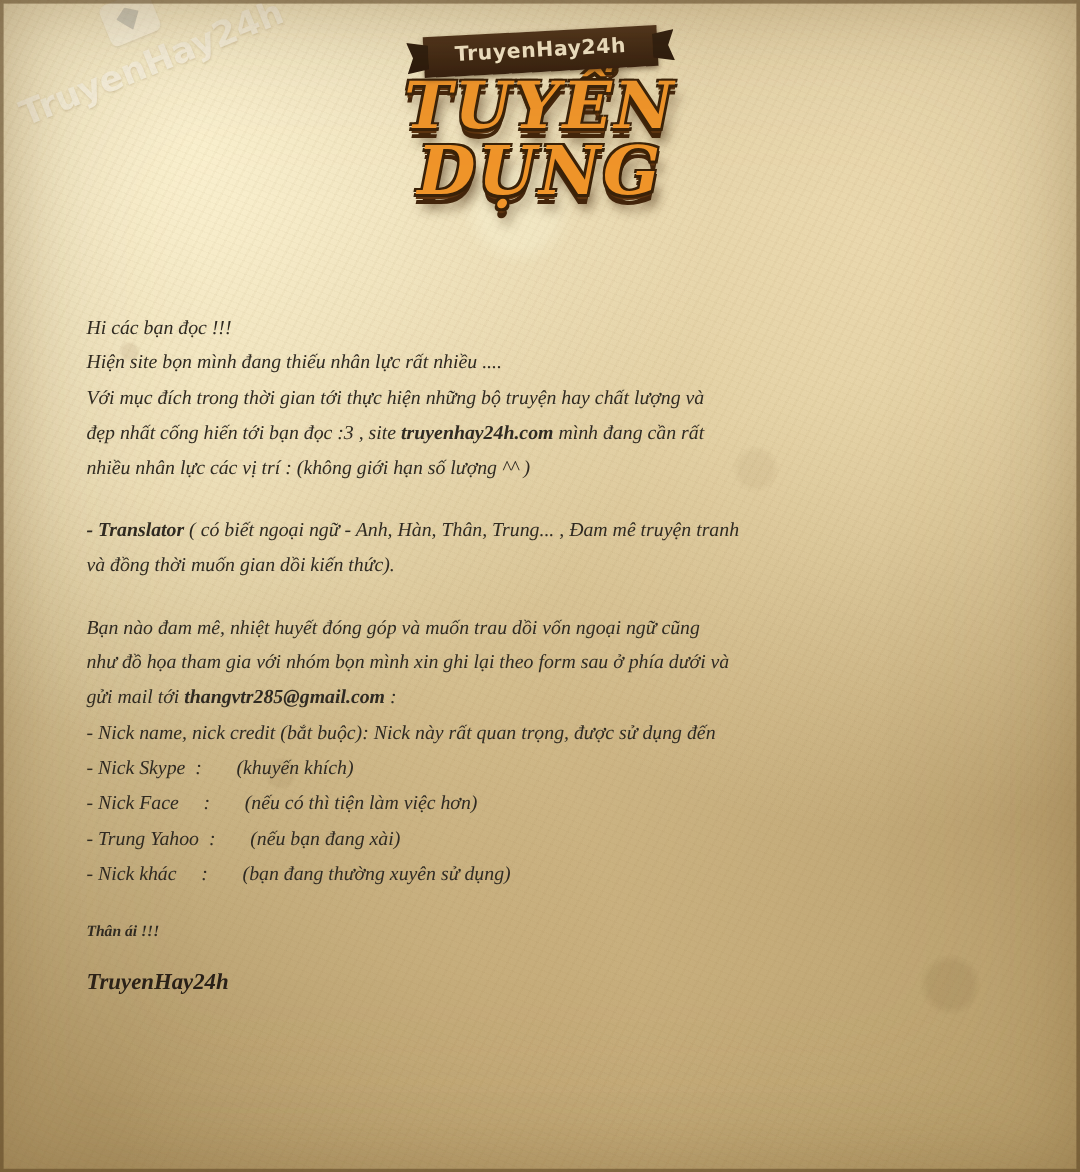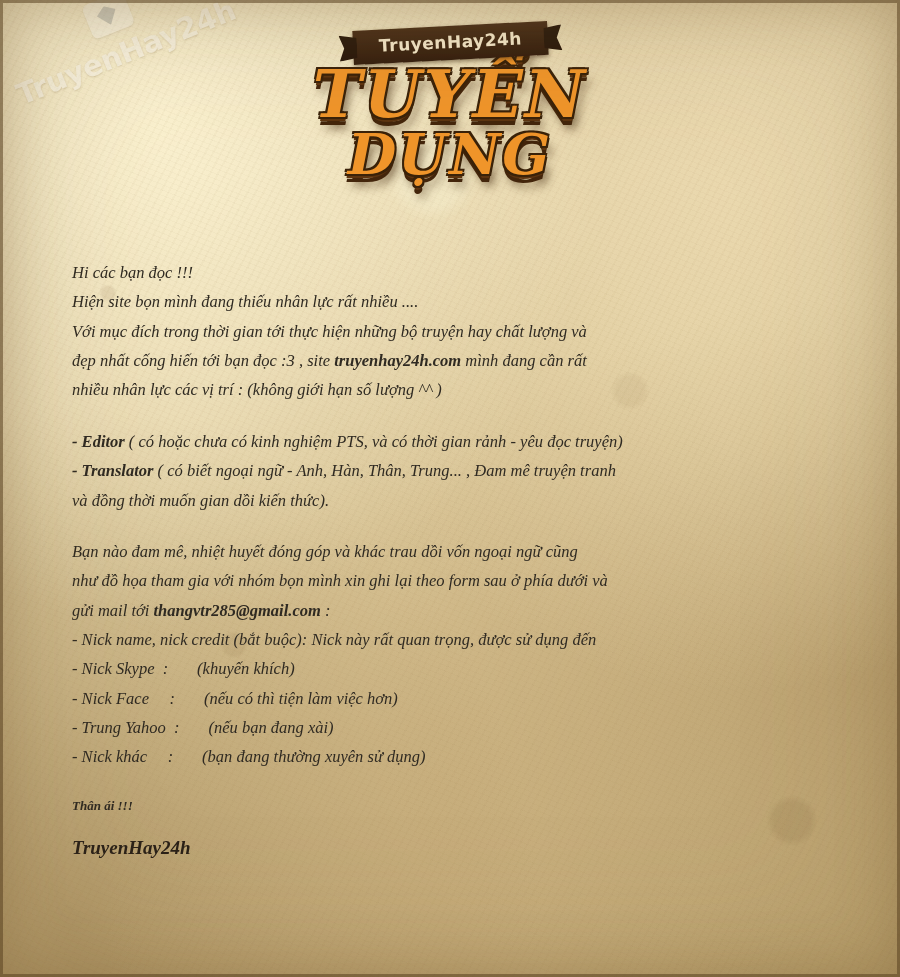--- a/index.html
+++ b/index.html
@@ -142,21 +142,21 @@
     letter-spacing: 2px;
     text-shadow:
       -2px -2px 0 #3a2209,
        2px -2px 0 #3a2209,
       -2px  2px 0 #3a2209,
        2px  2px 0 #3a2209,
        0 4px 0 #5d3410,
        0 8px 0 #43250b,
        4px 12px 10px rgba(60,35,10,0.55);
   }
-  .big-title .line1 { display: block; font-size: 66px; }
+  .big-title .line1 { display: block; font-size: 54px; }
   .big-title .line2 { display: block; font-size: 56px; margin-top: 4px; }
 
   
   .content {
     position: absolute;
     left: 72px;
     top: 258px;
     right: 70px;
     color: #2f2a22;
     font-family: Liberation Serif, serif;
@@ -202,30 +202,27 @@
     <p>Hiện site bọn mình đang thiếu nhân lực rất nhiều ....</p>
     <p>Với mục đích trong thời gian tới thực hiện những bộ truyện hay chất lượng và</p>
     <p>
       <span>đẹp nhất cống hiến tới bạn đọc :3 , site </span><span class="b">truyenhay24h.com</span><span> mình đang cần rất</span>
     </p>
     <p>nhiều nhân lực các vị trí : (không giới hạn số lượng ^^ )</p>
 
     <div class="gap"></div>
 
     <p>
-      <span class="b">- Editor</span><span> ( có hoặc chưa có kinh nghiệm PTS, và có thời gian rảnh - yêu đọc truyện)</span>
-    </p>
-    <p>
       <span class="b">- Translator</span><span> ( có biết ngoại ngữ - Anh, Hàn, Thân, Trung... , Đam mê truyện tranh</span>
     </p>
     <p>và đồng thời muốn gian dồi kiến thức).</p>
 
     <div class="gap"></div>
 
-    <p>Bạn nào đam mê, nhiệt huyết đóng góp và khác trau dồi vốn ngoại ngữ cũng</p>
+    <p>Bạn nào đam mê, nhiệt huyết đóng góp và muốn trau dồi vốn ngoại ngữ cũng</p>
     <p>như đồ họa tham gia với nhóm bọn mình xin ghi lại theo form sau ở phía dưới và</p>
     <p>
       <span>gửi mail tới </span><span class="b">thangvtr285@gmail.com</span><span> :</span>
     </p>
     <p>- Nick name, nick credit (bắt buộc): Nick này rất quan trọng, được sử dụng đến</p>
     <p class="nick-row">- Nick Skype  :       (khuyến khích)</p>
     <p class="nick-row">- Nick Face     :       (nếu có thì tiện làm việc hơn)</p>
     <p class="nick-row">- Trung Yahoo  :       (nếu bạn đang xài)</p>
     <p class="nick-row">- Nick khác     :       (bạn đang thường xuyên sử dụng)</p>
 

